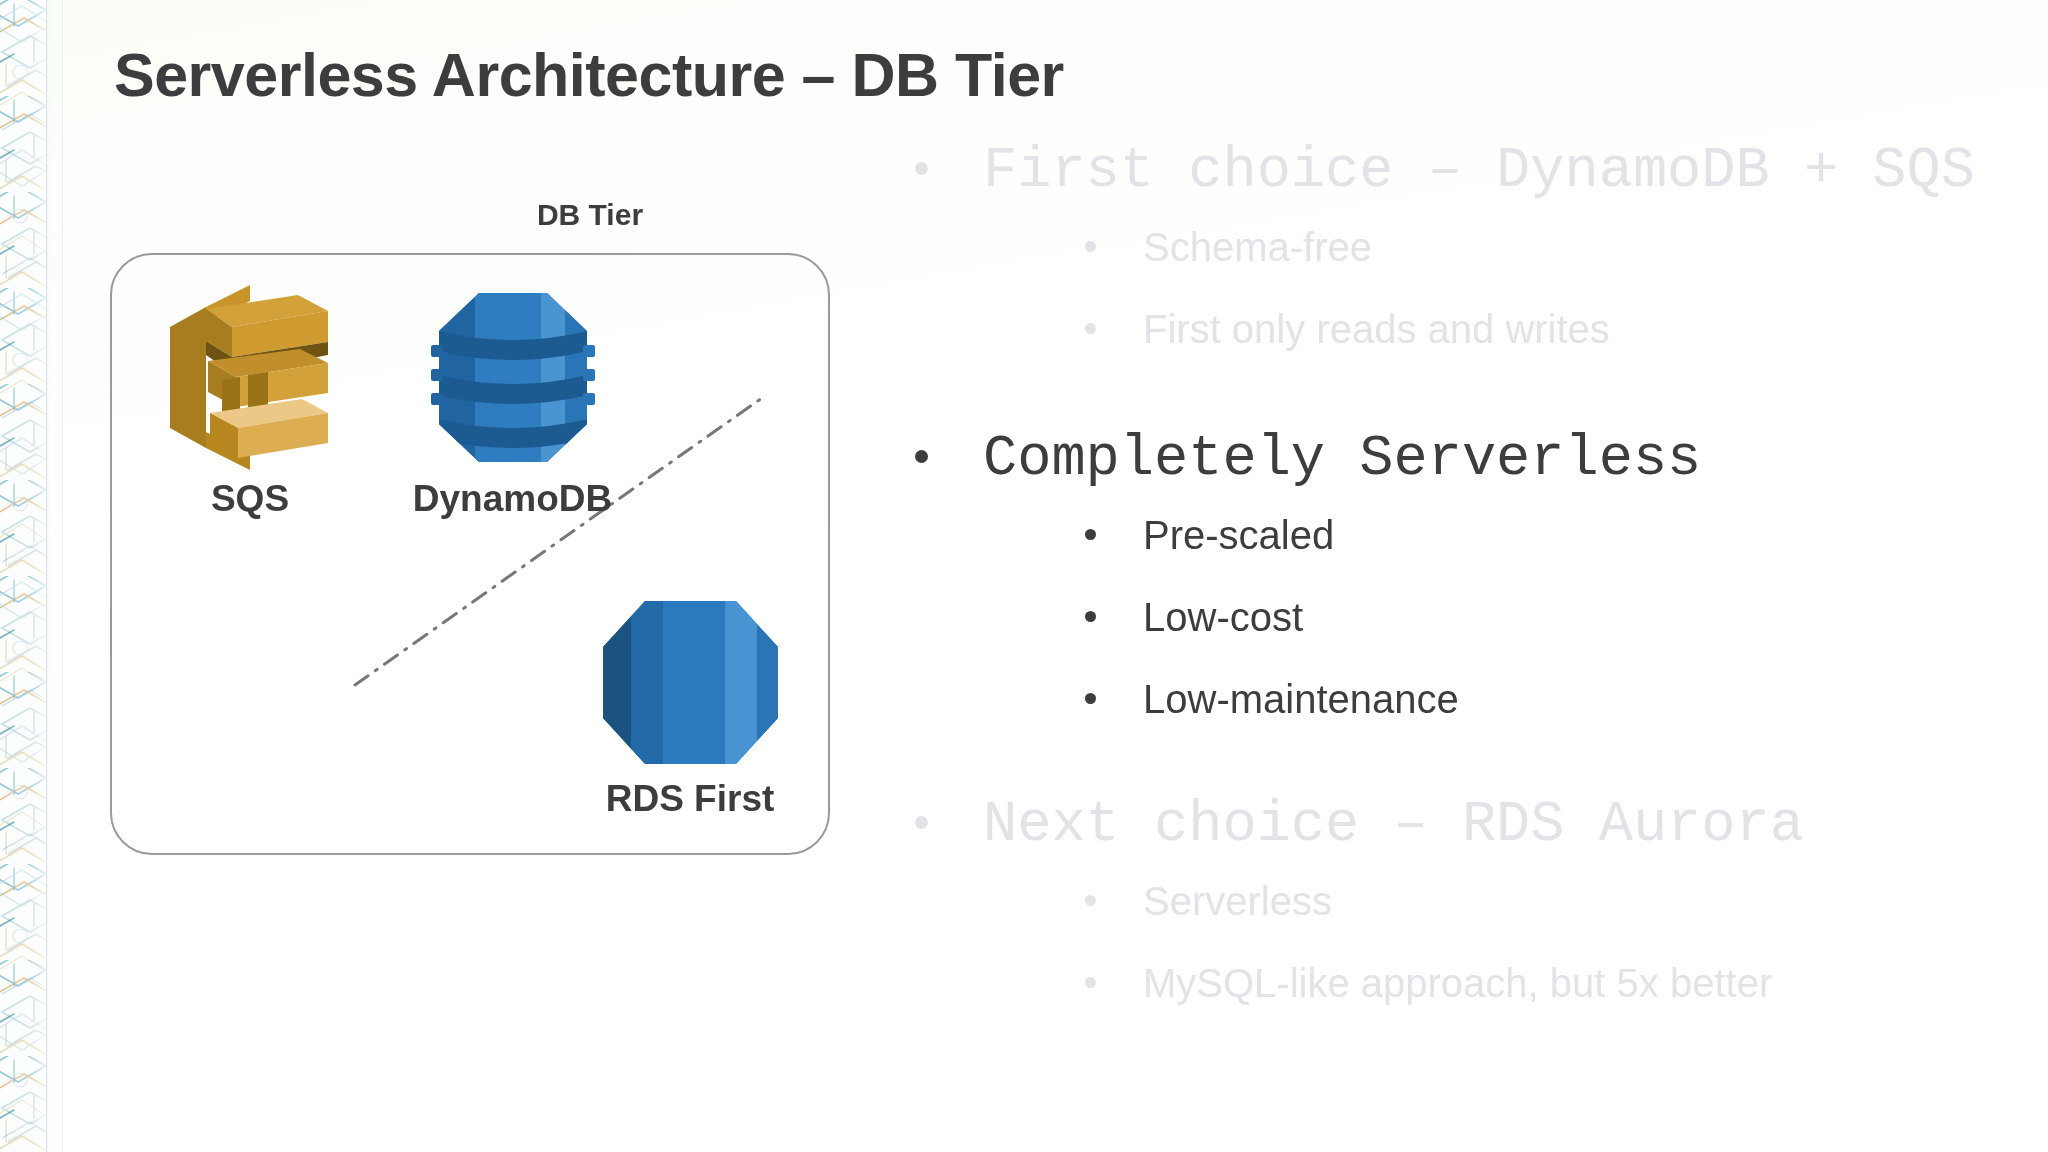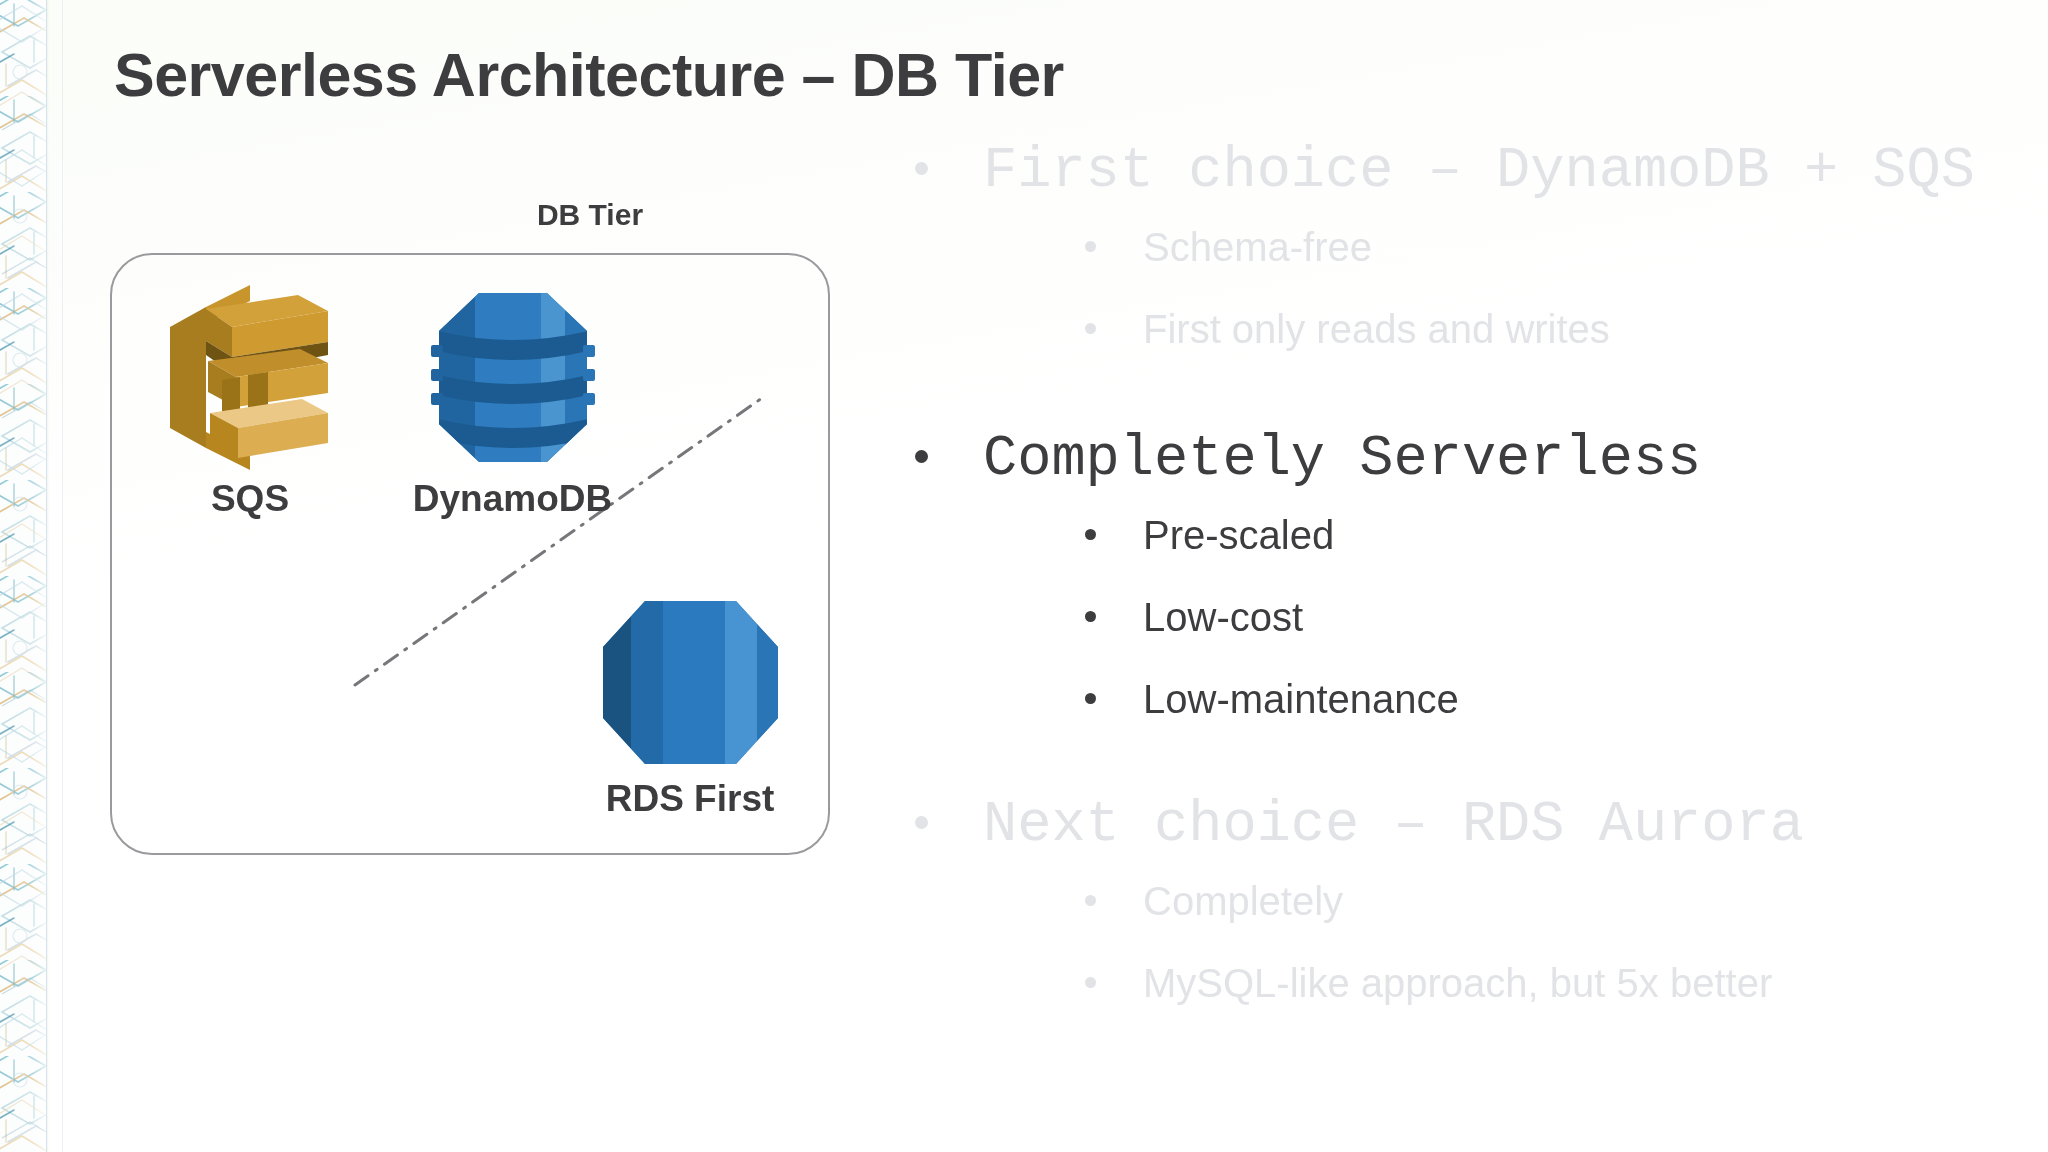--- a/index.html
+++ b/index.html
@@ -304,21 +304,21 @@
       </div>
     </div>
 
     <div class="grp-gap-bot">
       <div class="b-row b1 dim">
         <span class="b-dot"></span>
         <span class="b-text">Next choice – RDS Aurora</span>
       </div>
       <div class="b-row b2 dim">
         <span class="b-dot"></span>
-        <span class="b-text">Completely</span>
+        <span class="b-text">Serverless</span>
       </div>
       <div class="b-row b2 dim">
         <span class="b-dot"></span>
         <span class="b-text">MySQL-like approach, but 5x better</span>
       </div>
     </div>
 
   </div>
 
 </div>

